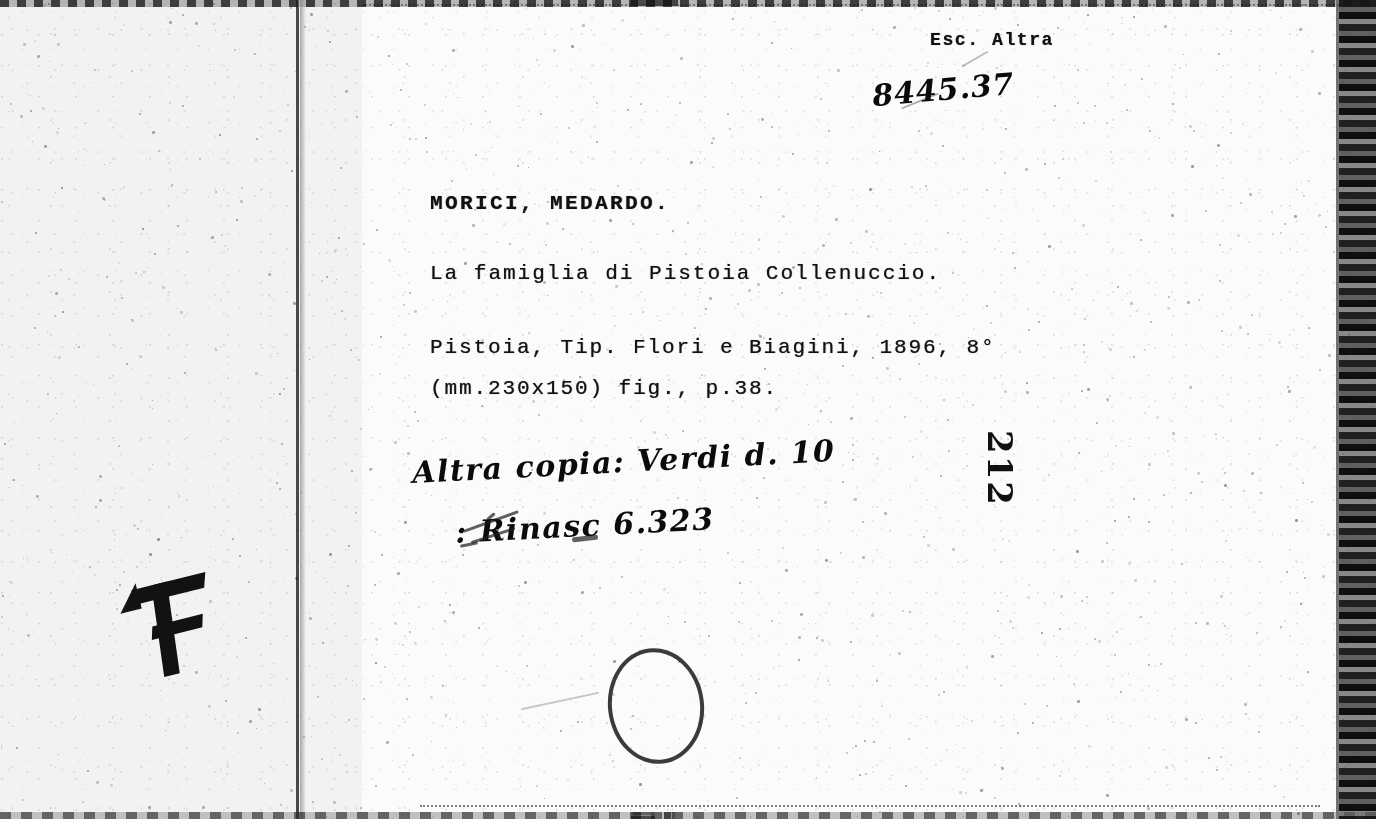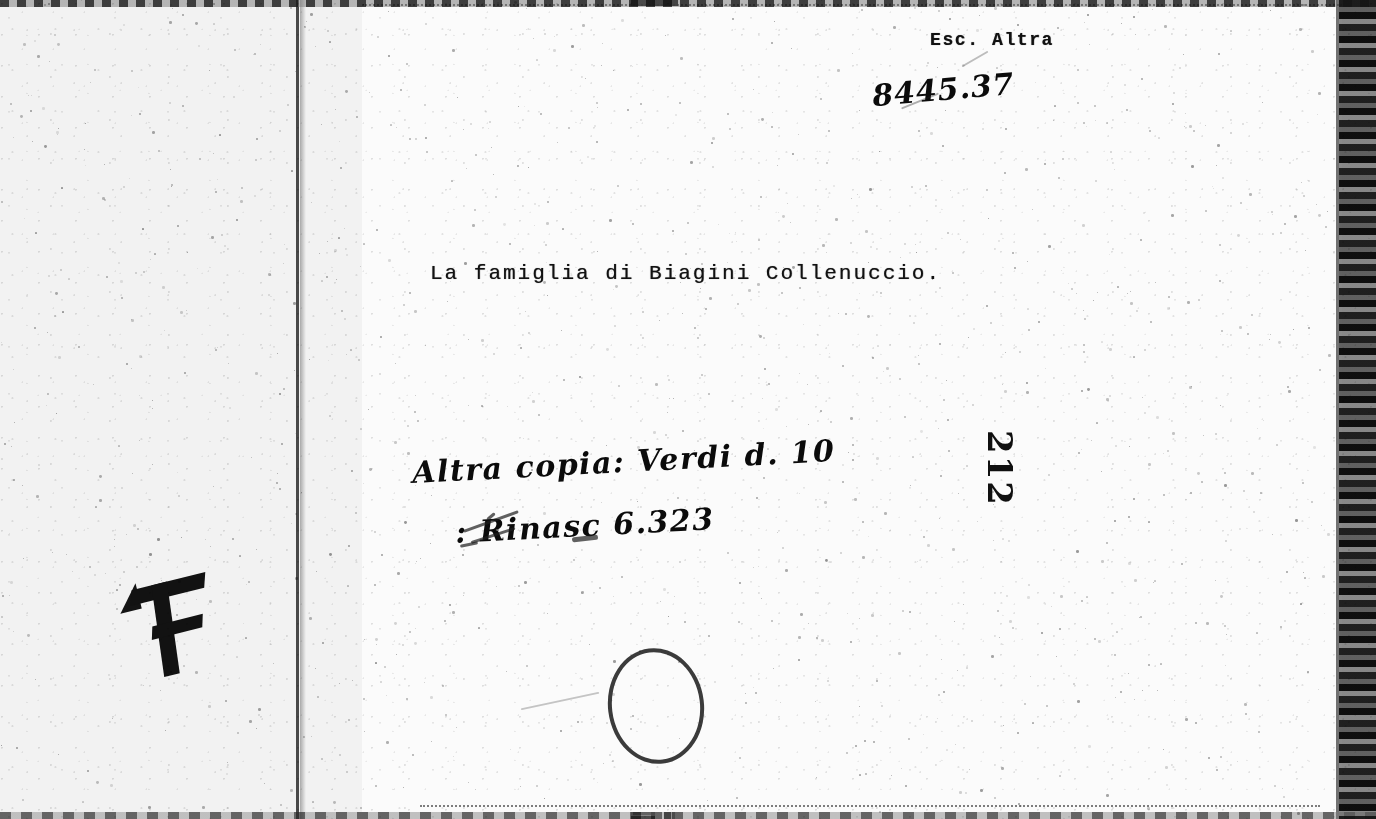--- a/index.html
+++ b/index.html
@@ -319,21 +319,24 @@
     <div class="spine-notch-top"></div>
     <div class="spine-notch-mid"></div>
   </div>
 
   <div class="card"></div>
   <div class="card-edge-top"></div>
   <div class="card-edge-bottom"></div>
   <div class="card-edge-right"></div>
 
   <div class="typed t-stamp">Esc. Altra</div>
-  <div class="typed t-title">La famiglia di Biagini Collenuccio.</div>
+  <div class="typed t-author">MORICI, MEDARDO.</div>
+  <div class="typed t-title">La famiglia di Pistoia Collenuccio.</div>
+  <div class="typed t-imp1">Pistoia, Tip. Flori e Biagini, 1896, 8°</div>
+  <div class="typed t-imp2">(mm.230x150) fig., p.38.</div>
 
   <div class="hand h-acq">8445.37</div>
   <div class="hand h-note1">Altra copia: Verdi d. 10</div>
   <div class="hand h-note2">: Rinasc 6.323</div>
   <div class="h-number">212</div>
 
   <div class="f-mark">
     <div class="tri"></div>
     <div class="bar-t"></div>
     <div class="bar-v"></div>

